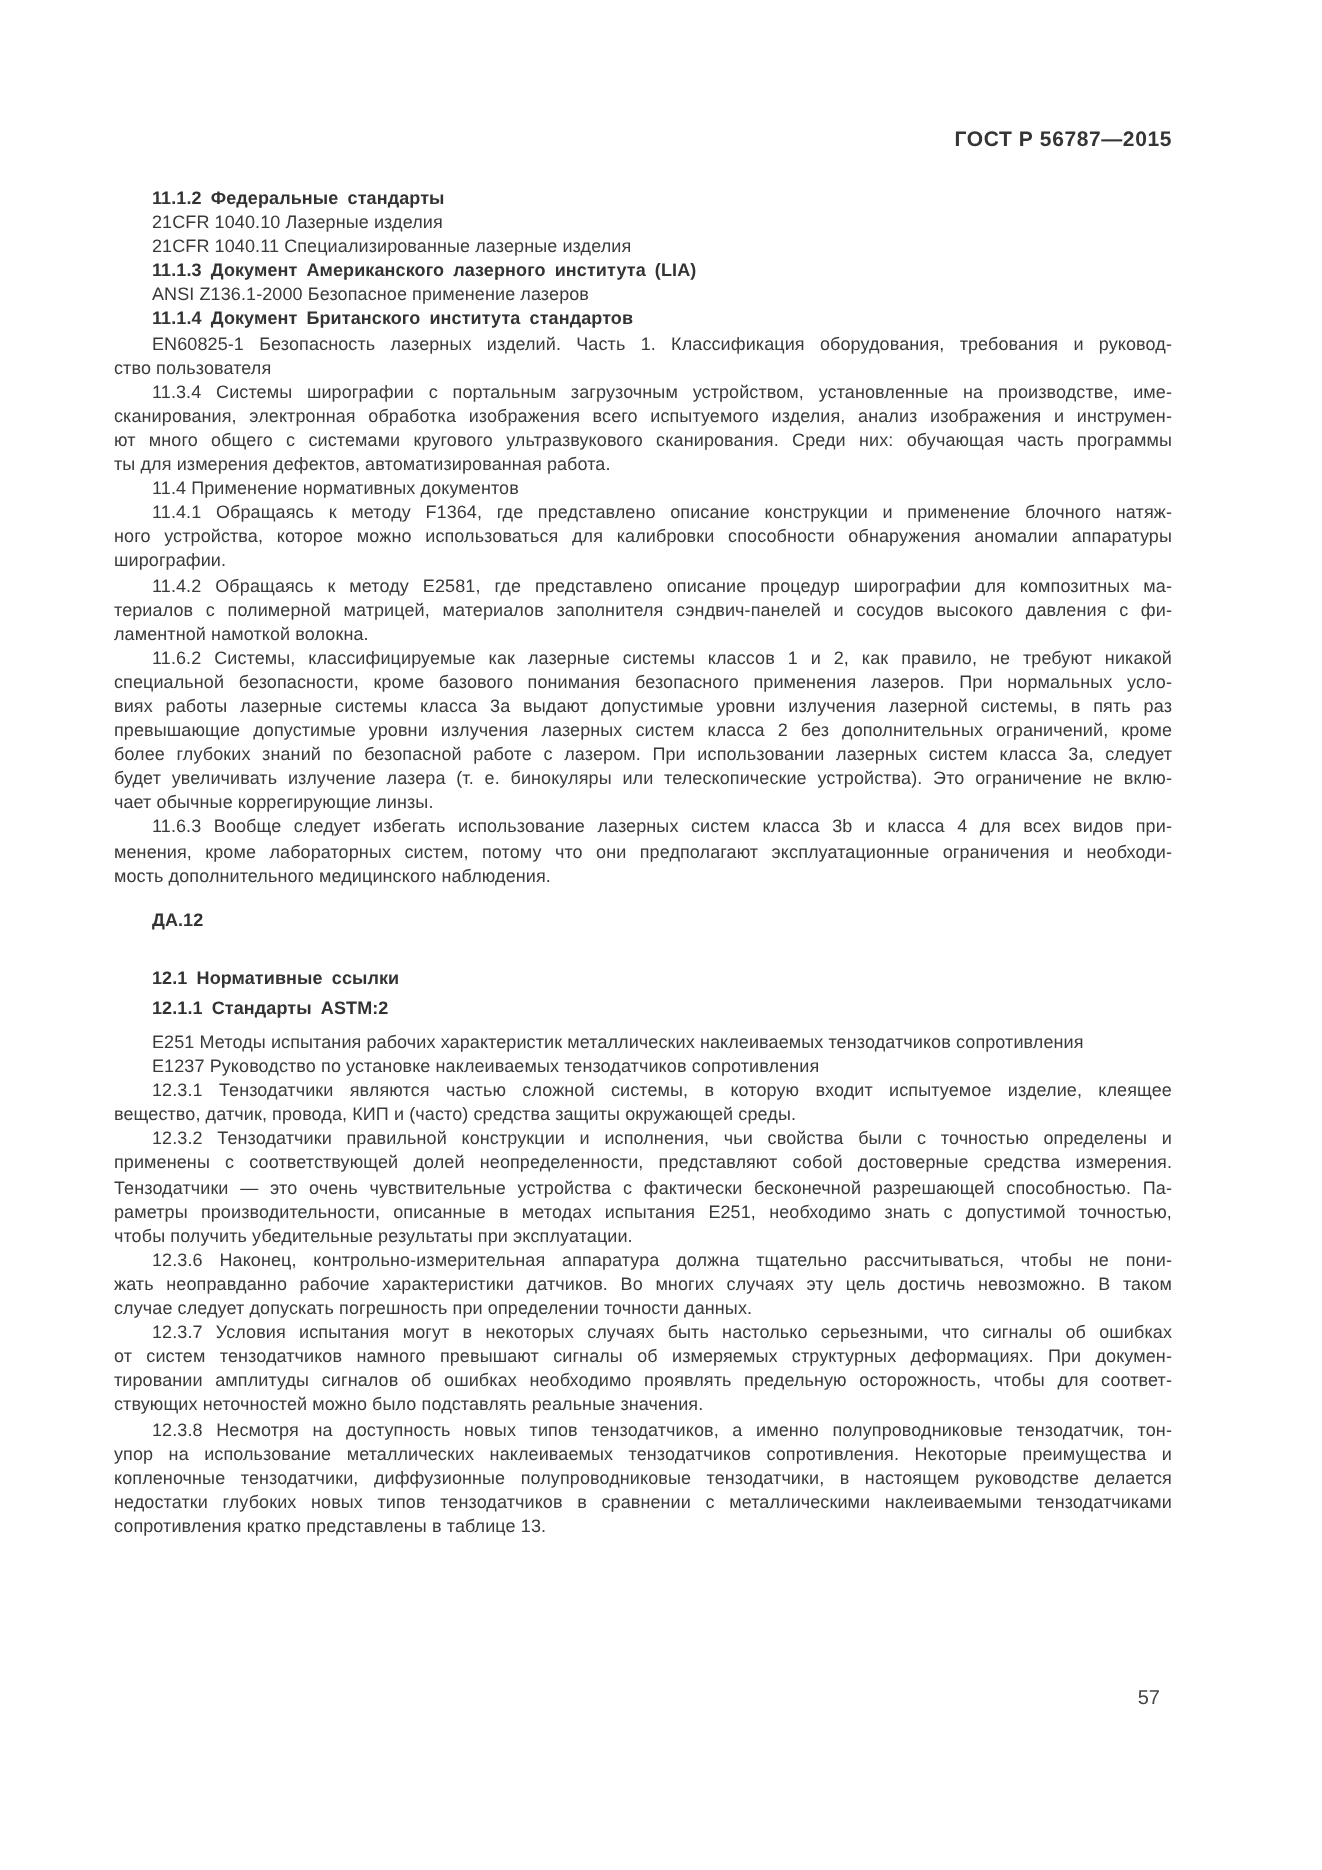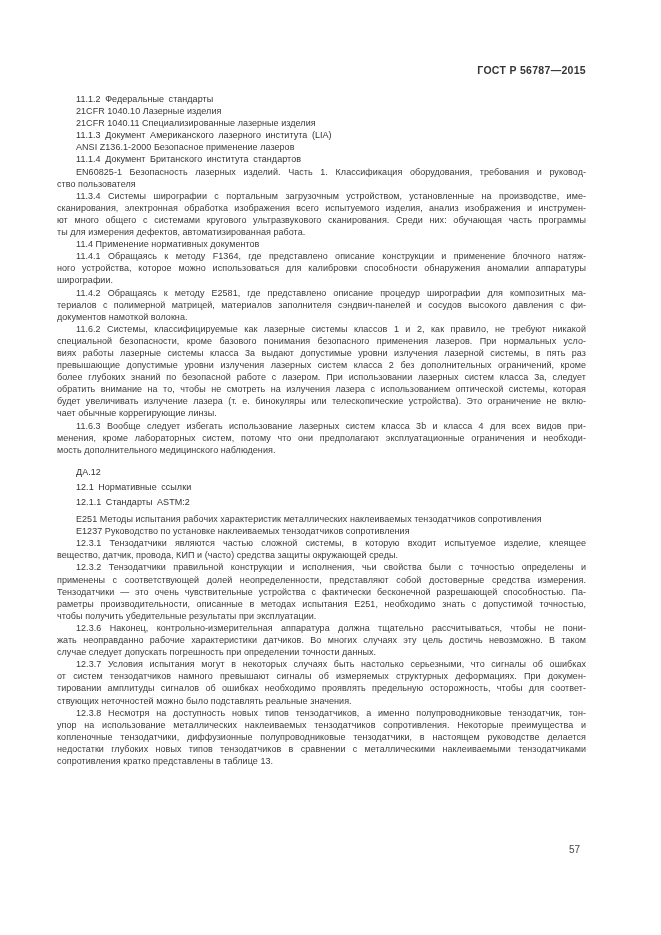--- a/index.html
+++ b/index.html
@@ -27,21 +27,21 @@
     left: 57px;
     width: 529px;
     font-size: 9px;
     line-height: 12.1px;
     letter-spacing: 0.05px;
   }
   .block { margin: 0; padding: 0; }
   .block span { display: block; text-align: justify; text-align-last: justify; }
   .block span.last { text-align: justify; text-align-last: left; }
   .block span.first { padding-left: 19px; }
-  .block.bold { font-weight: normal; word-spacing: 2px; color: #333333; }
+  .block.bold { font-weight: bold; word-spacing: 2px; color: #333333; }
   .page-number {
     position: absolute;
     top: 844px;
     right: 81px;
     font-size: 10px;
     color: #454545;
   }
 </style>
 </head>
 <body>
@@ -82,41 +82,40 @@
         <span class="first last">11.4 Применение нормативных документов</span>
       </p>
       <p class="block">
         <span class="first ">11.4.1 Обращаясь к методу F1364, где представлено описание конструкции и применение блочного натяж-</span>
         <span class="">ного устройства, которое можно использоваться для калибровки способности обнаружения аномалии аппаратуры</span>
         <span class="last">ширографии.</span>
       </p>
       <p class="block">
         <span class="first ">11.4.2 Обращаясь к методу E2581, где представлено описание процедур ширографии для композитных ма-</span>
         <span class="">териалов с полимерной матрицей, материалов заполнителя сэндвич-панелей и сосудов высокого давления с фи-</span>
-        <span class="last">документов намоткой волокна.</span>
+        <span class="last">ламентной намоткой волокна.</span>
       </p>
       <p class="block">
         <span class="first ">11.6.2 Системы, классифицируемые как лазерные системы классов 1 и 2, как правило, не требуют никакой</span>
         <span class="">специальной безопасности, кроме базового понимания безопасного применения лазеров. При нормальных усло-</span>
         <span class="">виях работы лазерные системы класса 3а выдают допустимые уровни излучения лазерной системы, в пять раз</span>
         <span class="">превышающие допустимые уровни излучения лазерных систем класса 2 без дополнительных ограничений, кроме</span>
         <span class="">более глубоких знаний по безопасной работе с лазером. При использовании лазерных систем класса 3а, следует</span>
-        <span class="">обратить внимание на то, чтобы не смотреть на излучения лазера с использованием оптической системы, которая</span>
         <span class="">будет увеличивать излучение лазера (т. е. бинокуляры или телескопические устройства). Это ограничение не вклю-</span>
         <span class="last">чает обычные коррегирующие линзы.</span>
       </p>
       <p class="block">
         <span class="first ">11.6.3 Вообще следует избегать использование лазерных систем класса 3b и класса 4 для всех видов при-</span>
         <span class="">менения, кроме лабораторных систем, потому что они предполагают эксплуатационные ограничения и необходи-</span>
         <span class="last">мость дополнительного медицинского наблюдения.</span>
       </p>
       <p class="block bold" style="margin-top: 10px;">
         <span class="first last">ДА.12</span>
       </p>
-      <p class="block bold" style="margin-top: 3px;">
+      <p class="block bold" style="margin-top: 17px;">
         <span class="first last">12.1 Нормативные ссылки</span>
       </p>
       <p class="block bold" style="margin-top: 3px;">
         <span class="first last">12.1.1 Стандарты ASTM:2</span>
       </p>
       <p class="block" style="margin-top: 5px;">
         <span class="first last">E251 Методы испытания рабочих характеристик металлических наклеиваемых тензодатчиков сопротивления</span>
       </p>
       <p class="block">
         <span class="first last">E1237 Руководство по установке наклеиваемых тензодатчиков сопротивления</span>

